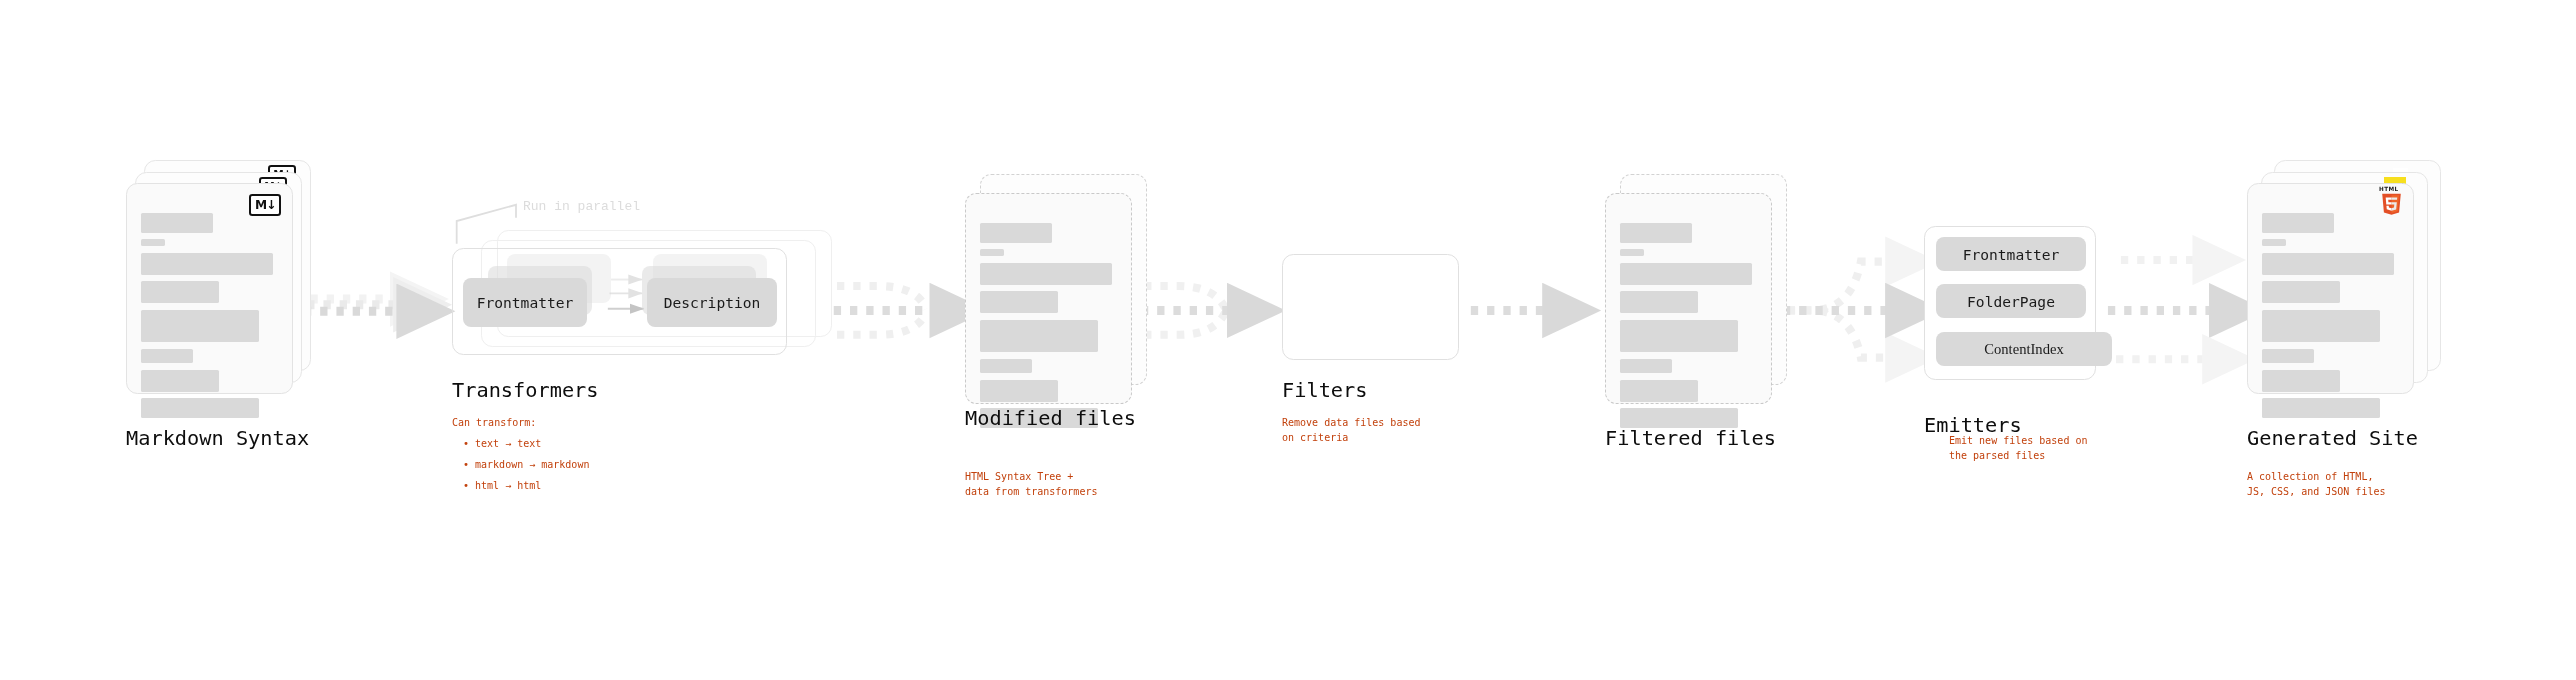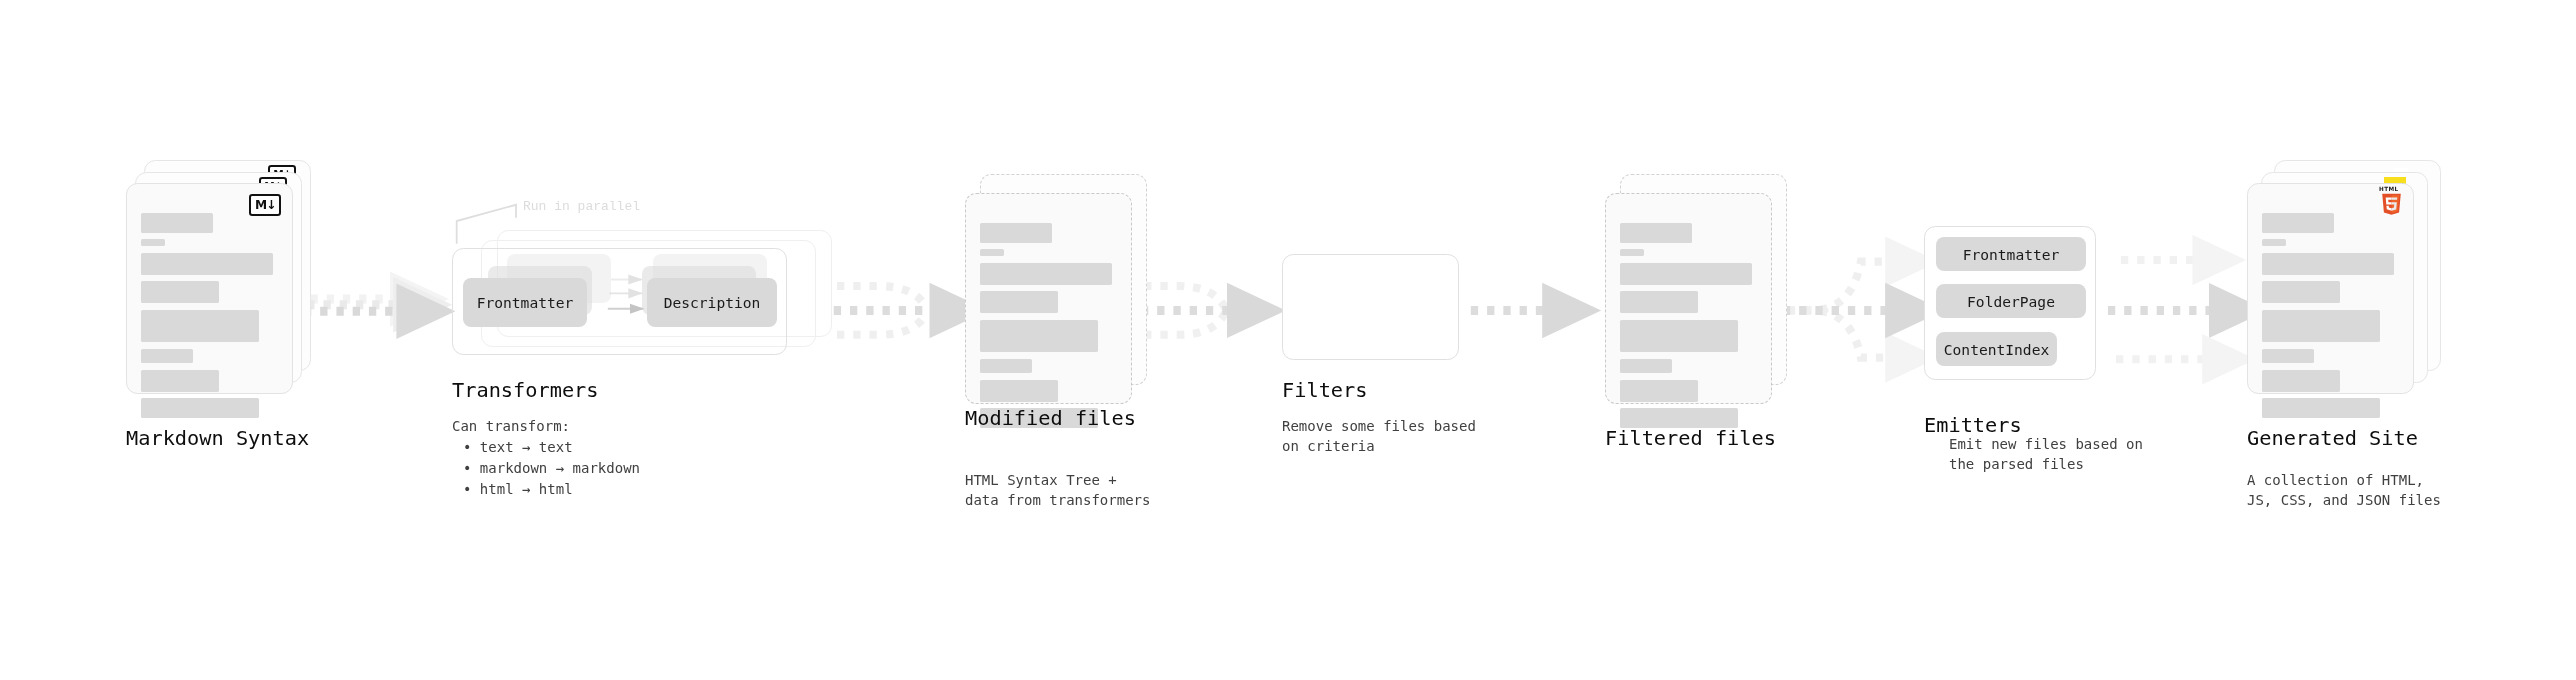--- a/index.html
+++ b/index.html
@@ -98,23 +98,23 @@
   
   .title{
     position:absolute;
     font-size:20.3px;
     color:#0d0d0d;
     white-space:nowrap;
     letter-spacing:0px;
   }
   .subtitle{
     position:absolute;
-    font-size:14px;
+    font-size:10px;
     line-height:1.45;
-    color:#404040;
+    color:#c2410c;
     white-space:pre;
   }
   .note{
     position:absolute;
     font-size:13px;
     color:#dcdcdc;
     white-space:nowrap;
   }
 
   svg.ovl{position:absolute;left:0;top:0;width:2576px;height:681px;pointer-events:none;}
@@ -249,21 +249,21 @@
         <div class="bar" style="width:118px;height:19.5px;"></div>
       </div>
     </div>
   </div>
   <div class="title" style="left:965px;top:406px;">Modified files</div>
   <div class="subtitle" style="left:965px;top:470px;">HTML Syntax Tree +
 data from transformers</div>
 
   <div class="panel" style="left:1282px;top:254px;width:177px;height:106px;"></div>
   <div class="title" style="left:1282px;top:378px;">Filters</div>
-  <div class="subtitle" style="left:1282px;top:416px;">Remove some files based
+  <div class="subtitle" style="left:1282px;top:416px;">Remove data files based
 on criteria</div>
 
   <div class="abs" style="left:1605px;top:193px;">
     <div class="ghost dashed" style="left:14.6px;top:-19.5px;"></div>
     <div class="filecard dashed" style="left:0;top:0;">
       <div class="bars">
         <div class="bar" style="width:72px;height:19.5px;"></div>
         <div class="bar" style="width:24.4px;height:7.3px;"></div>
         <div class="bar" style="width:132px;height:22px;"></div>
         <div class="bar" style="width:78px;height:22px;"></div>
@@ -272,21 +272,21 @@
         <div class="bar" style="width:78px;height:22px;"></div>
         <div class="bar" style="width:118px;height:19.5px;"></div>
       </div>
     </div>
   </div>
   <div class="title" style="left:1605px;top:426px;">Filtered files</div>
 
   <div class="panel" style="left:1924px;top:226px;width:172px;height:154px;"></div>
   <div class="chip" style="left:1936px;top:237px;width:150px;height:34px;">Frontmatter</div>
   <div class="chip" style="left:1936px;top:284px;width:150px;height:34px;">FolderPage</div>
-  <div class="chip" style="left:1936px;top:332px;width:121px;height:34px;">ContentIndex</div>
+  <div class="chip" style="left:1936px;top:332px;width:176px;height:34px;font-family:Liberation Serif, serif;">ContentIndex</div>
   <div class="title" style="left:1924px;top:413px;">Emitters</div>
   <div class="subtitle" style="left:1924px;top:434px;margin-left:25px;">Emit new files based on
 the parsed files</div>
 
   <div class="abs" style="left:2247px;top:183px;">
     <div class="ghost" style="left:27px;top:-23px;"></div>
     <div class="badge css-badge" style="left:146px;top:-15.4px;">CSS</div>
 
     <div class="ghost" style="left:14px;top:-11.4px;"></div>
     <div class="badge js-badge" style="left:137px;top:-6.5px;">JS</div>

